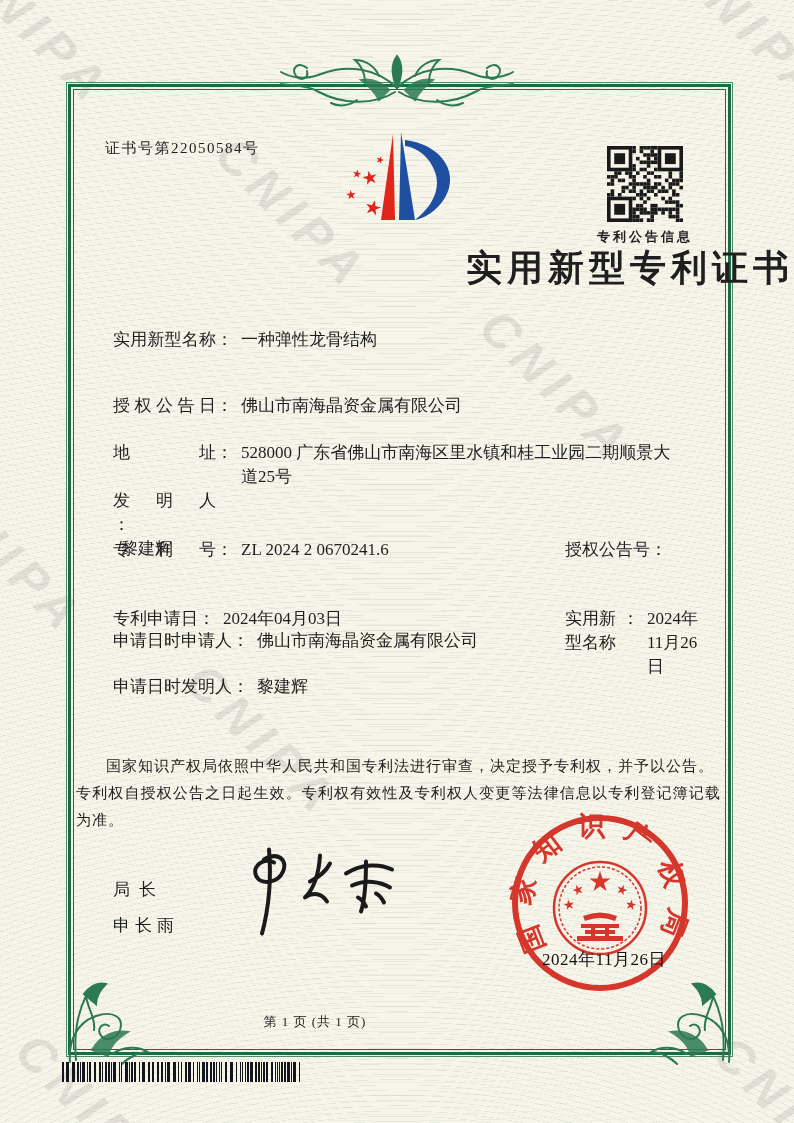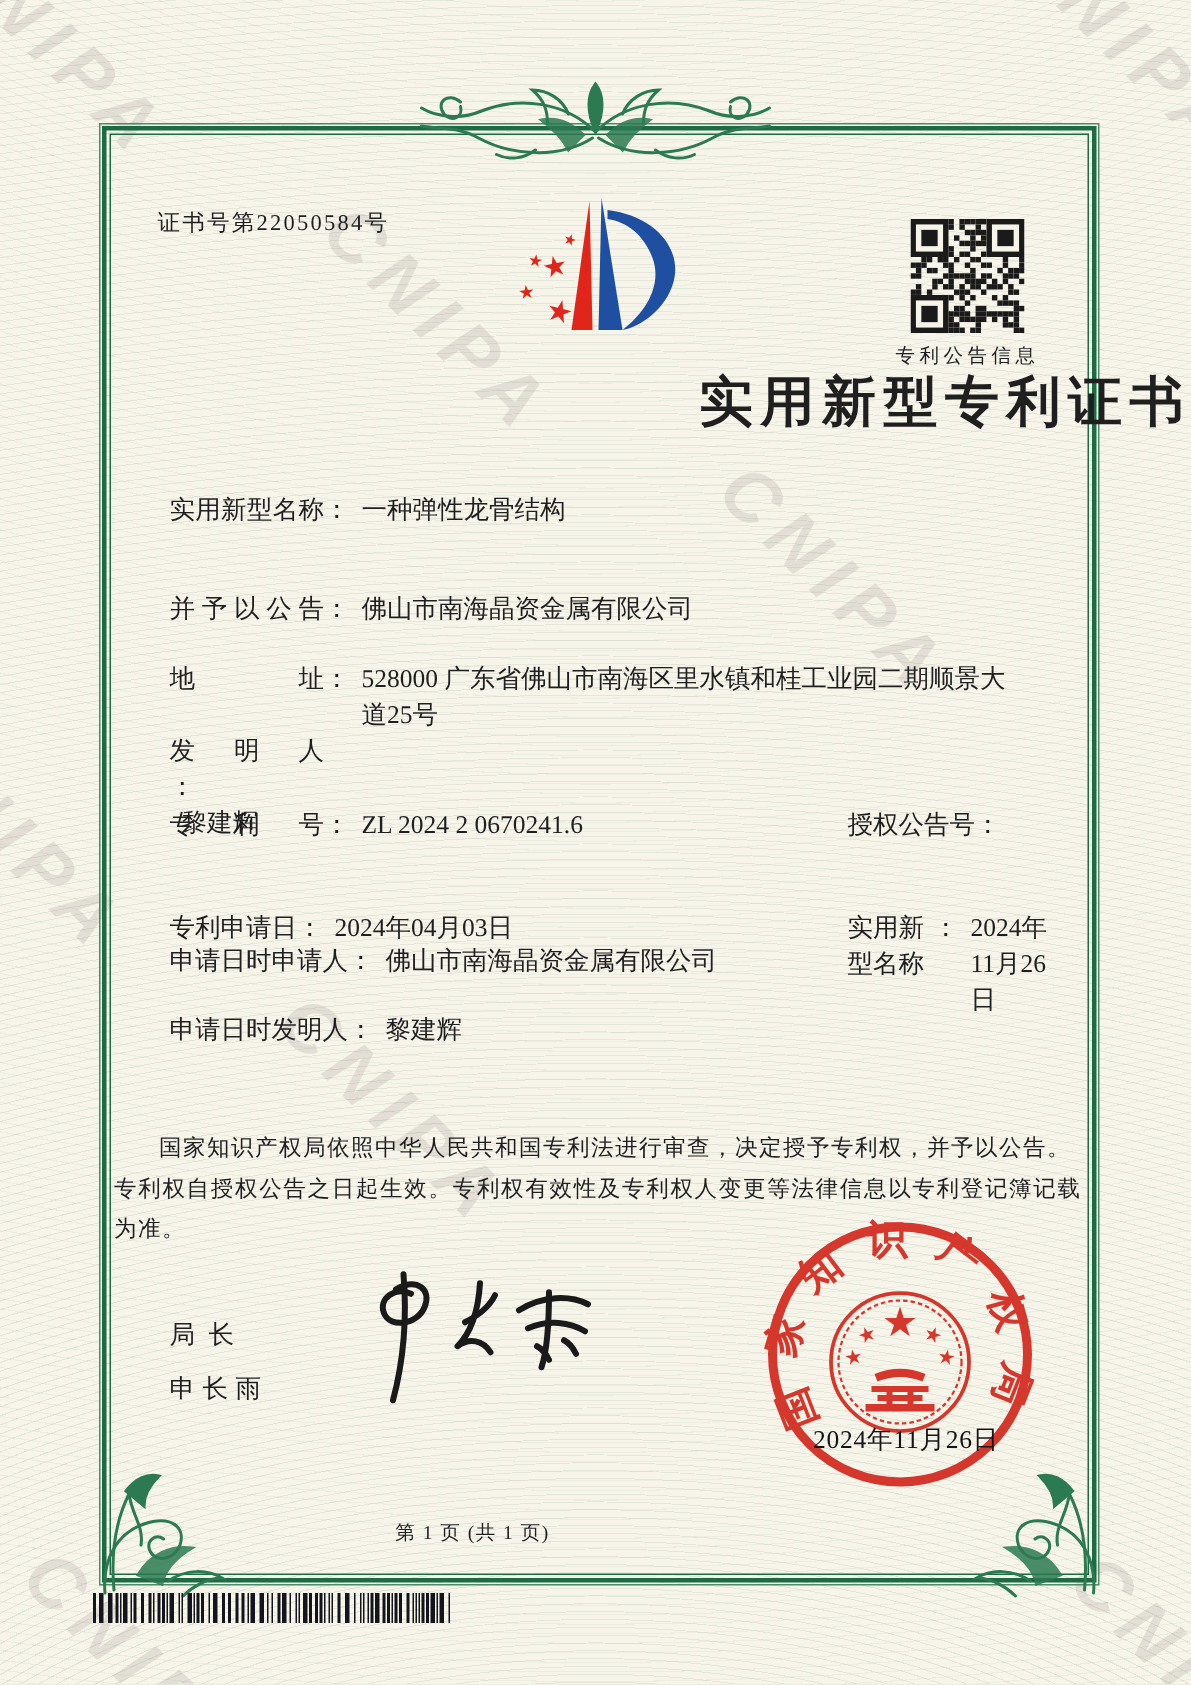--- a/index.html
+++ b/index.html
@@ -32,21 +32,21 @@
   .frame{position:absolute; left:66px; top:82px; width:667px; height:975px;
          border:1px solid var(--green-lite); pointer-events:none;}
   .frame .f2{position:absolute; inset:1px; border:3px solid var(--green);}
   .frame .f2 .f3{position:absolute; inset:2px; border:1px solid var(--green);}
   .orn{position:absolute; pointer-events:none;}
   
   .cert-no{position:absolute; left:105px; top:139px; font-size:15px; letter-spacing:1.5px;}
   .logo{position:absolute; left:335px; top:128px;}
   .qr-wrap{position:absolute; left:592px; top:146px; width:106px; text-align:center;}
   .qr{display:block; margin:0 auto;}
-  .qr-caption{margin-top:6px; font-size:13px; letter-spacing:3px;}
+  .qr-caption{margin-top:6px; font-size:13px; letter-spacing:3px;font-weight:bold;}
   .title{
     position:absolute; left:0; top:244px; width:794px; text-align:right;
     font-size:36px; font-weight:bold; letter-spacing:5px;
   }
   
   .row{position:absolute; left:113px; font-size:17px; line-height:24px; display:flex;}
   .lbl-j{display:inline-block; width:103px; text-align:justify; text-align-last:justify;}
   .val{margin-left:8px;}
   .col2{position:absolute; left:452px; top:0; display:flex; font-size:17px;}
   .addr-val{margin-left:8px; width:442px;}
@@ -315,21 +315,21 @@
 
   <div class="title">实用新型专利证书</div>
 
   <div class="row" style="top:328px;">
     <span class="lbl-j">实用新型名称</span>
       <span>：</span>
     <span class="val">一种弹性龙骨结构</span>
   </div>
 
   <div class="row" style="top:394px;">
-    <span class="lbl-j">并予以公告</span>
+    <span class="lbl-j">授权公告日</span>
       <span>：</span>
     <span class="val">佛山市南海晶资金属有限公司</span>
   </div>
 
   <div class="row" style="top:441px;">
     <span class="lbl-j">地址</span>
       <span>：</span>
     <span class="val addr-val">528000 广东省佛山市南海区里水镇和桂工业园二期顺景大道25号</span>
   </div>
 

